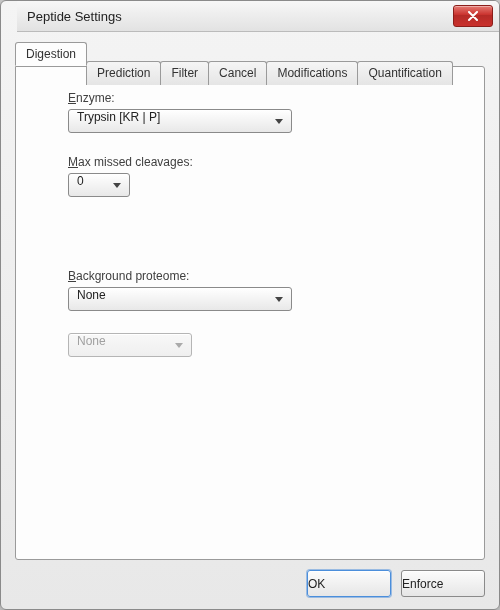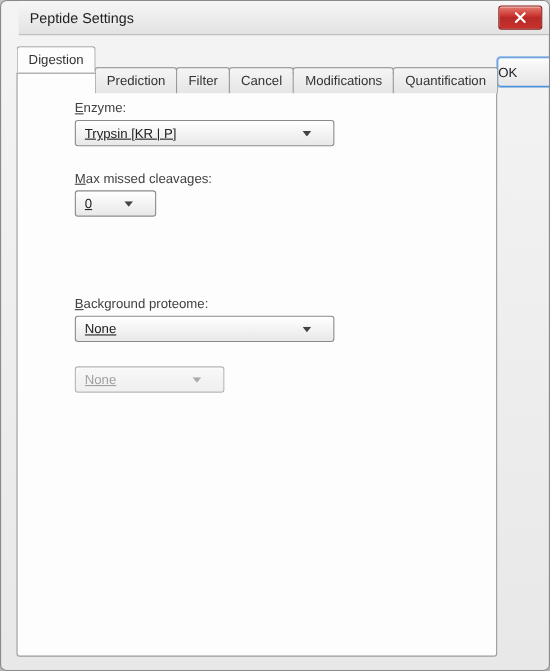--- a/index.html
+++ b/index.html
@@ -47,20 +47,21 @@
     color: #fff;
     font-weight: bold;
     cursor: default;
     box-shadow: inset 0 1px 0 rgba(255,255,255,0.4);
   }
   .close-btn svg { width: 10px; height: 10px; }
   .client {
     flex: 1;
     padding: 10px 14px 12px 14px;
     display: flex;
+    flex-direction: column;
   }
   .tab-area {
     flex: 1;
     display: flex;
     flex-direction: column;
     position: relative;
   }
   .tab-strip {
     display: flex;
     position: relative;
@@ -93,30 +94,28 @@
     position: relative;
   }
   .field-label {
     color: #404040;
     margin-bottom: 4px;
   }
   .field-label.disabled { color: #a0a0a0; }
   .field-label .mn { text-decoration: underline; }
   .combo {
     display: inline-flex;
-    align-items: center;
     border: 1px solid #8a8a8a;
     background: linear-gradient(#ffffff, #e8e8e8);
     border-radius: 3px;
     height: 22px;
-    padding: 0 16px 0 8px;
+    padding: 0 4px 0 8px;
     color: #222;
     box-shadow: inset 0 1px 0 #fff;
     cursor: default;
-    text-decoration: underline;
   }
   .combo.disabled {
     color: #a0a0a0;
     background: linear-gradient(#f8f8f8,#efefef);
     border-color: #b5b5b5;
   }
   .combo .text { flex: 1; white-space: nowrap; overflow: hidden; }
   .combo .arrow {
     margin-left: 10px;
     width: 16px;

